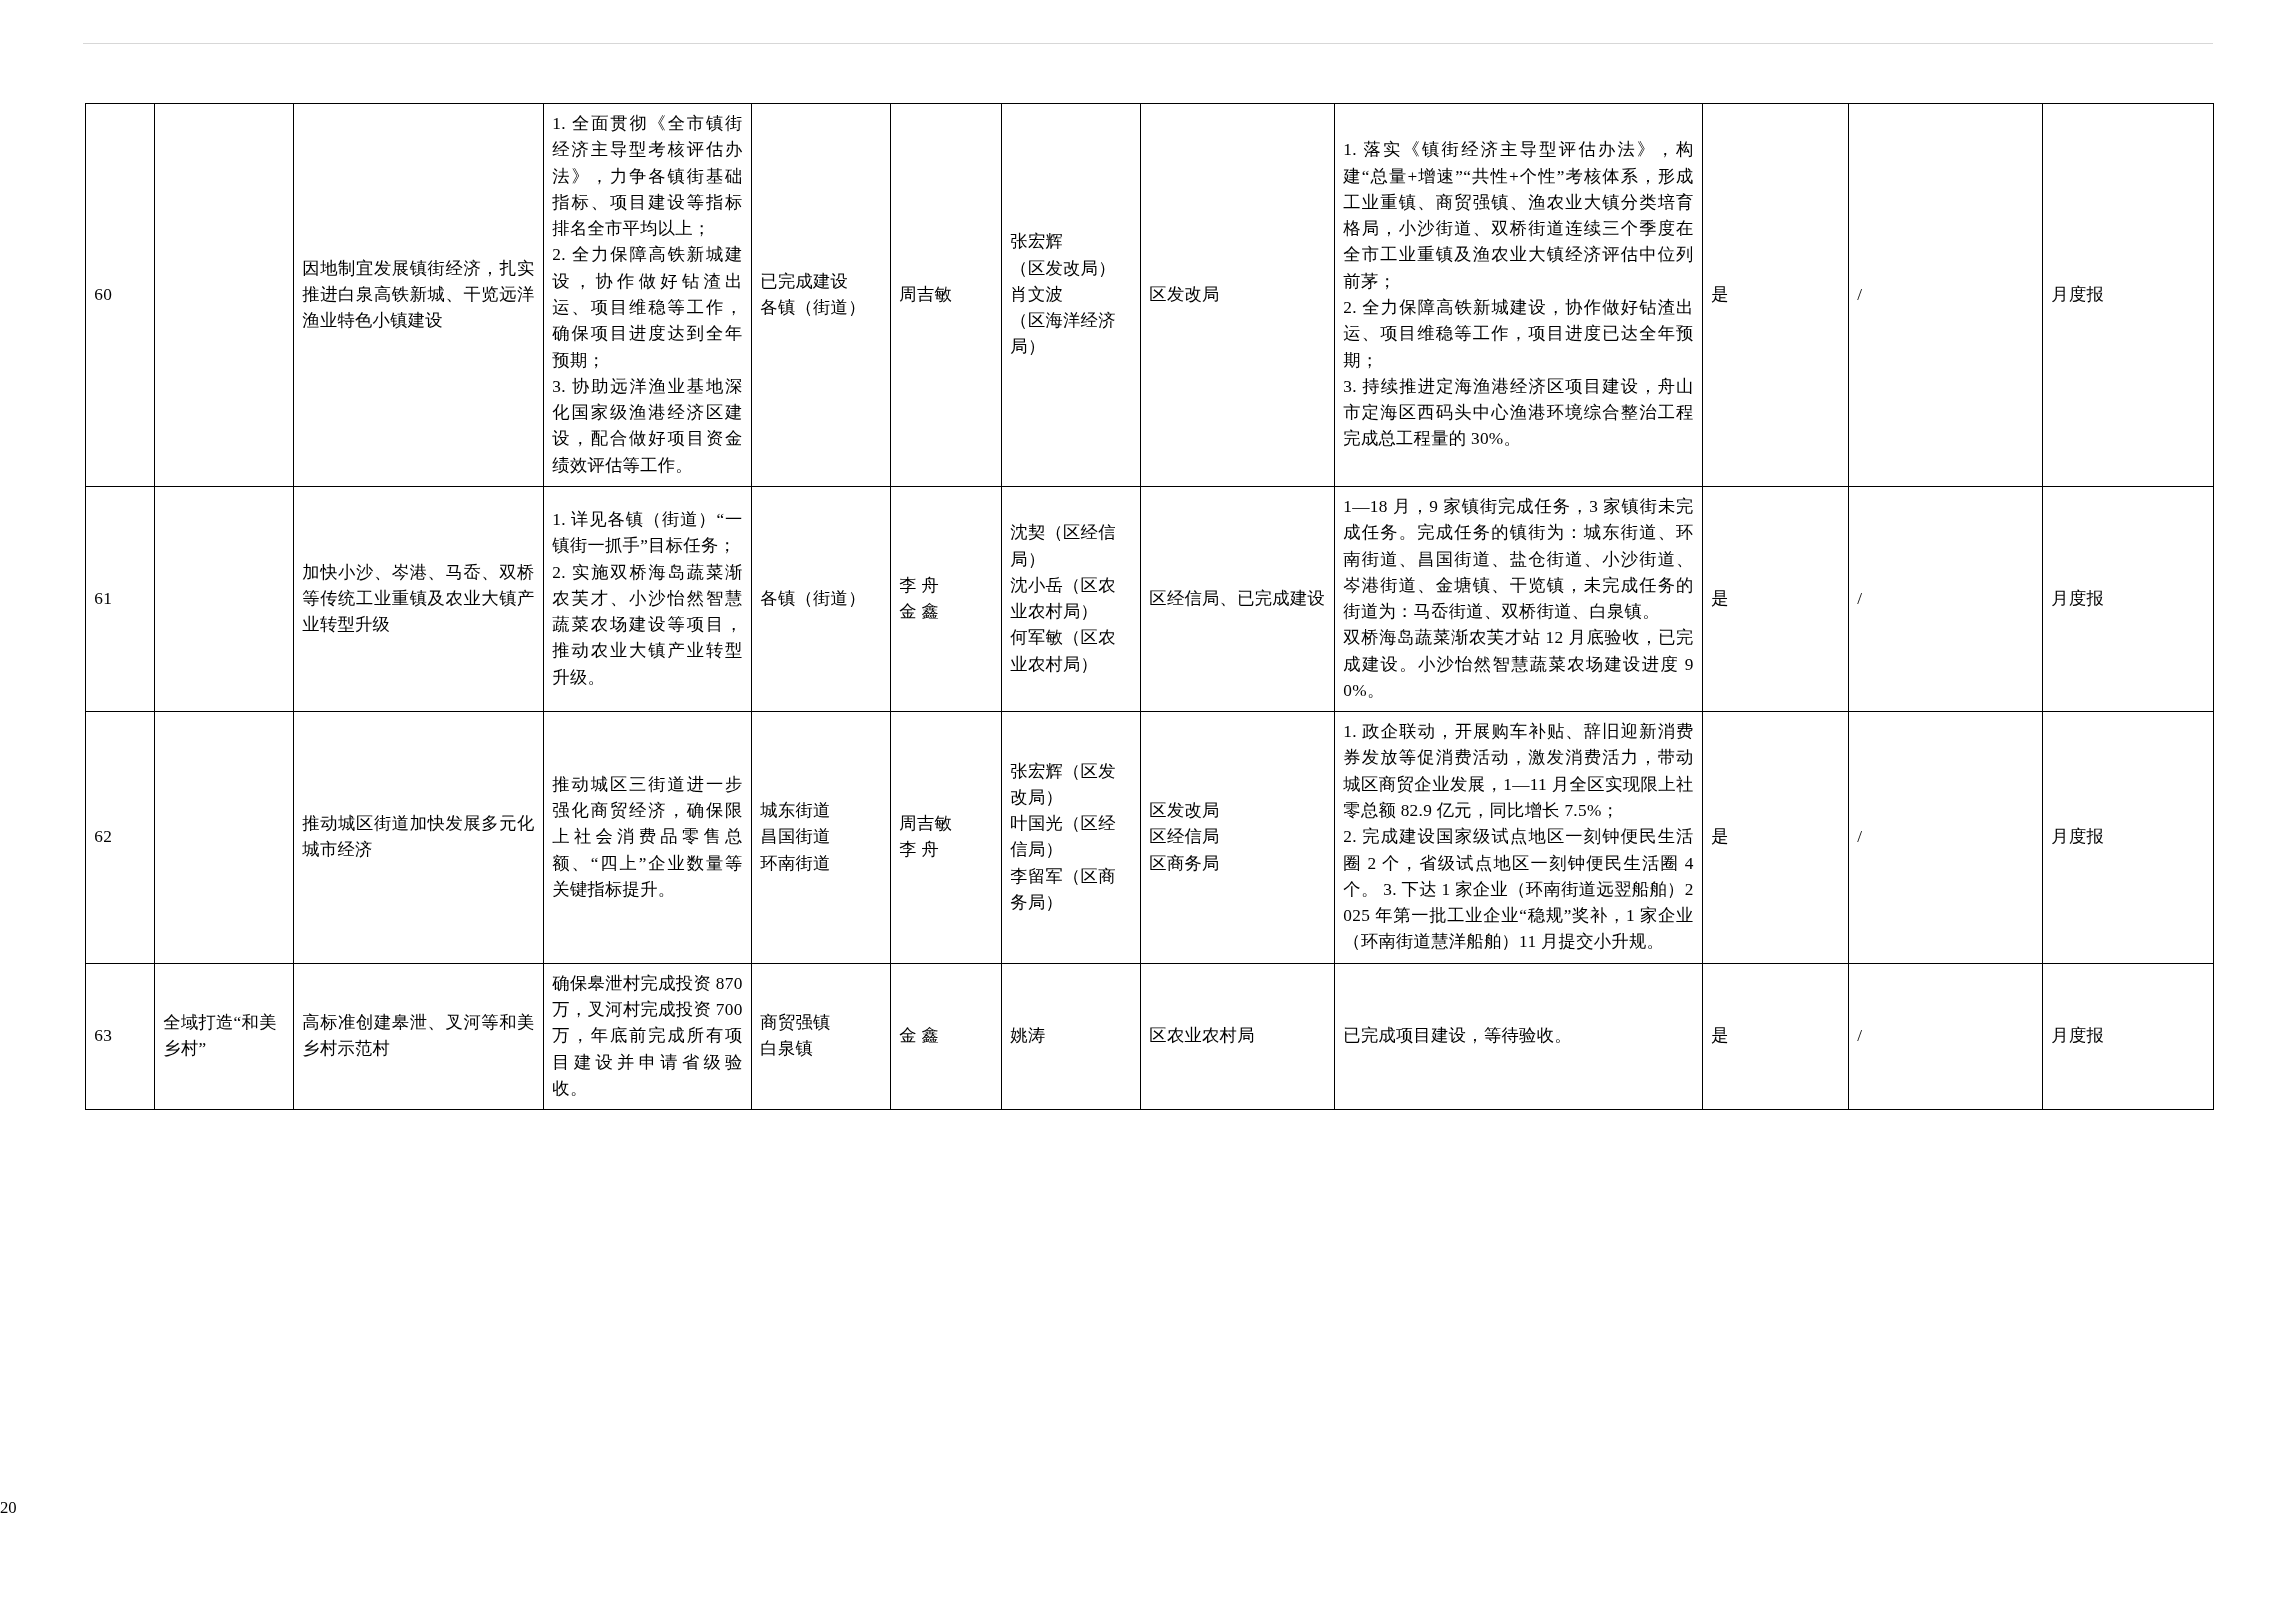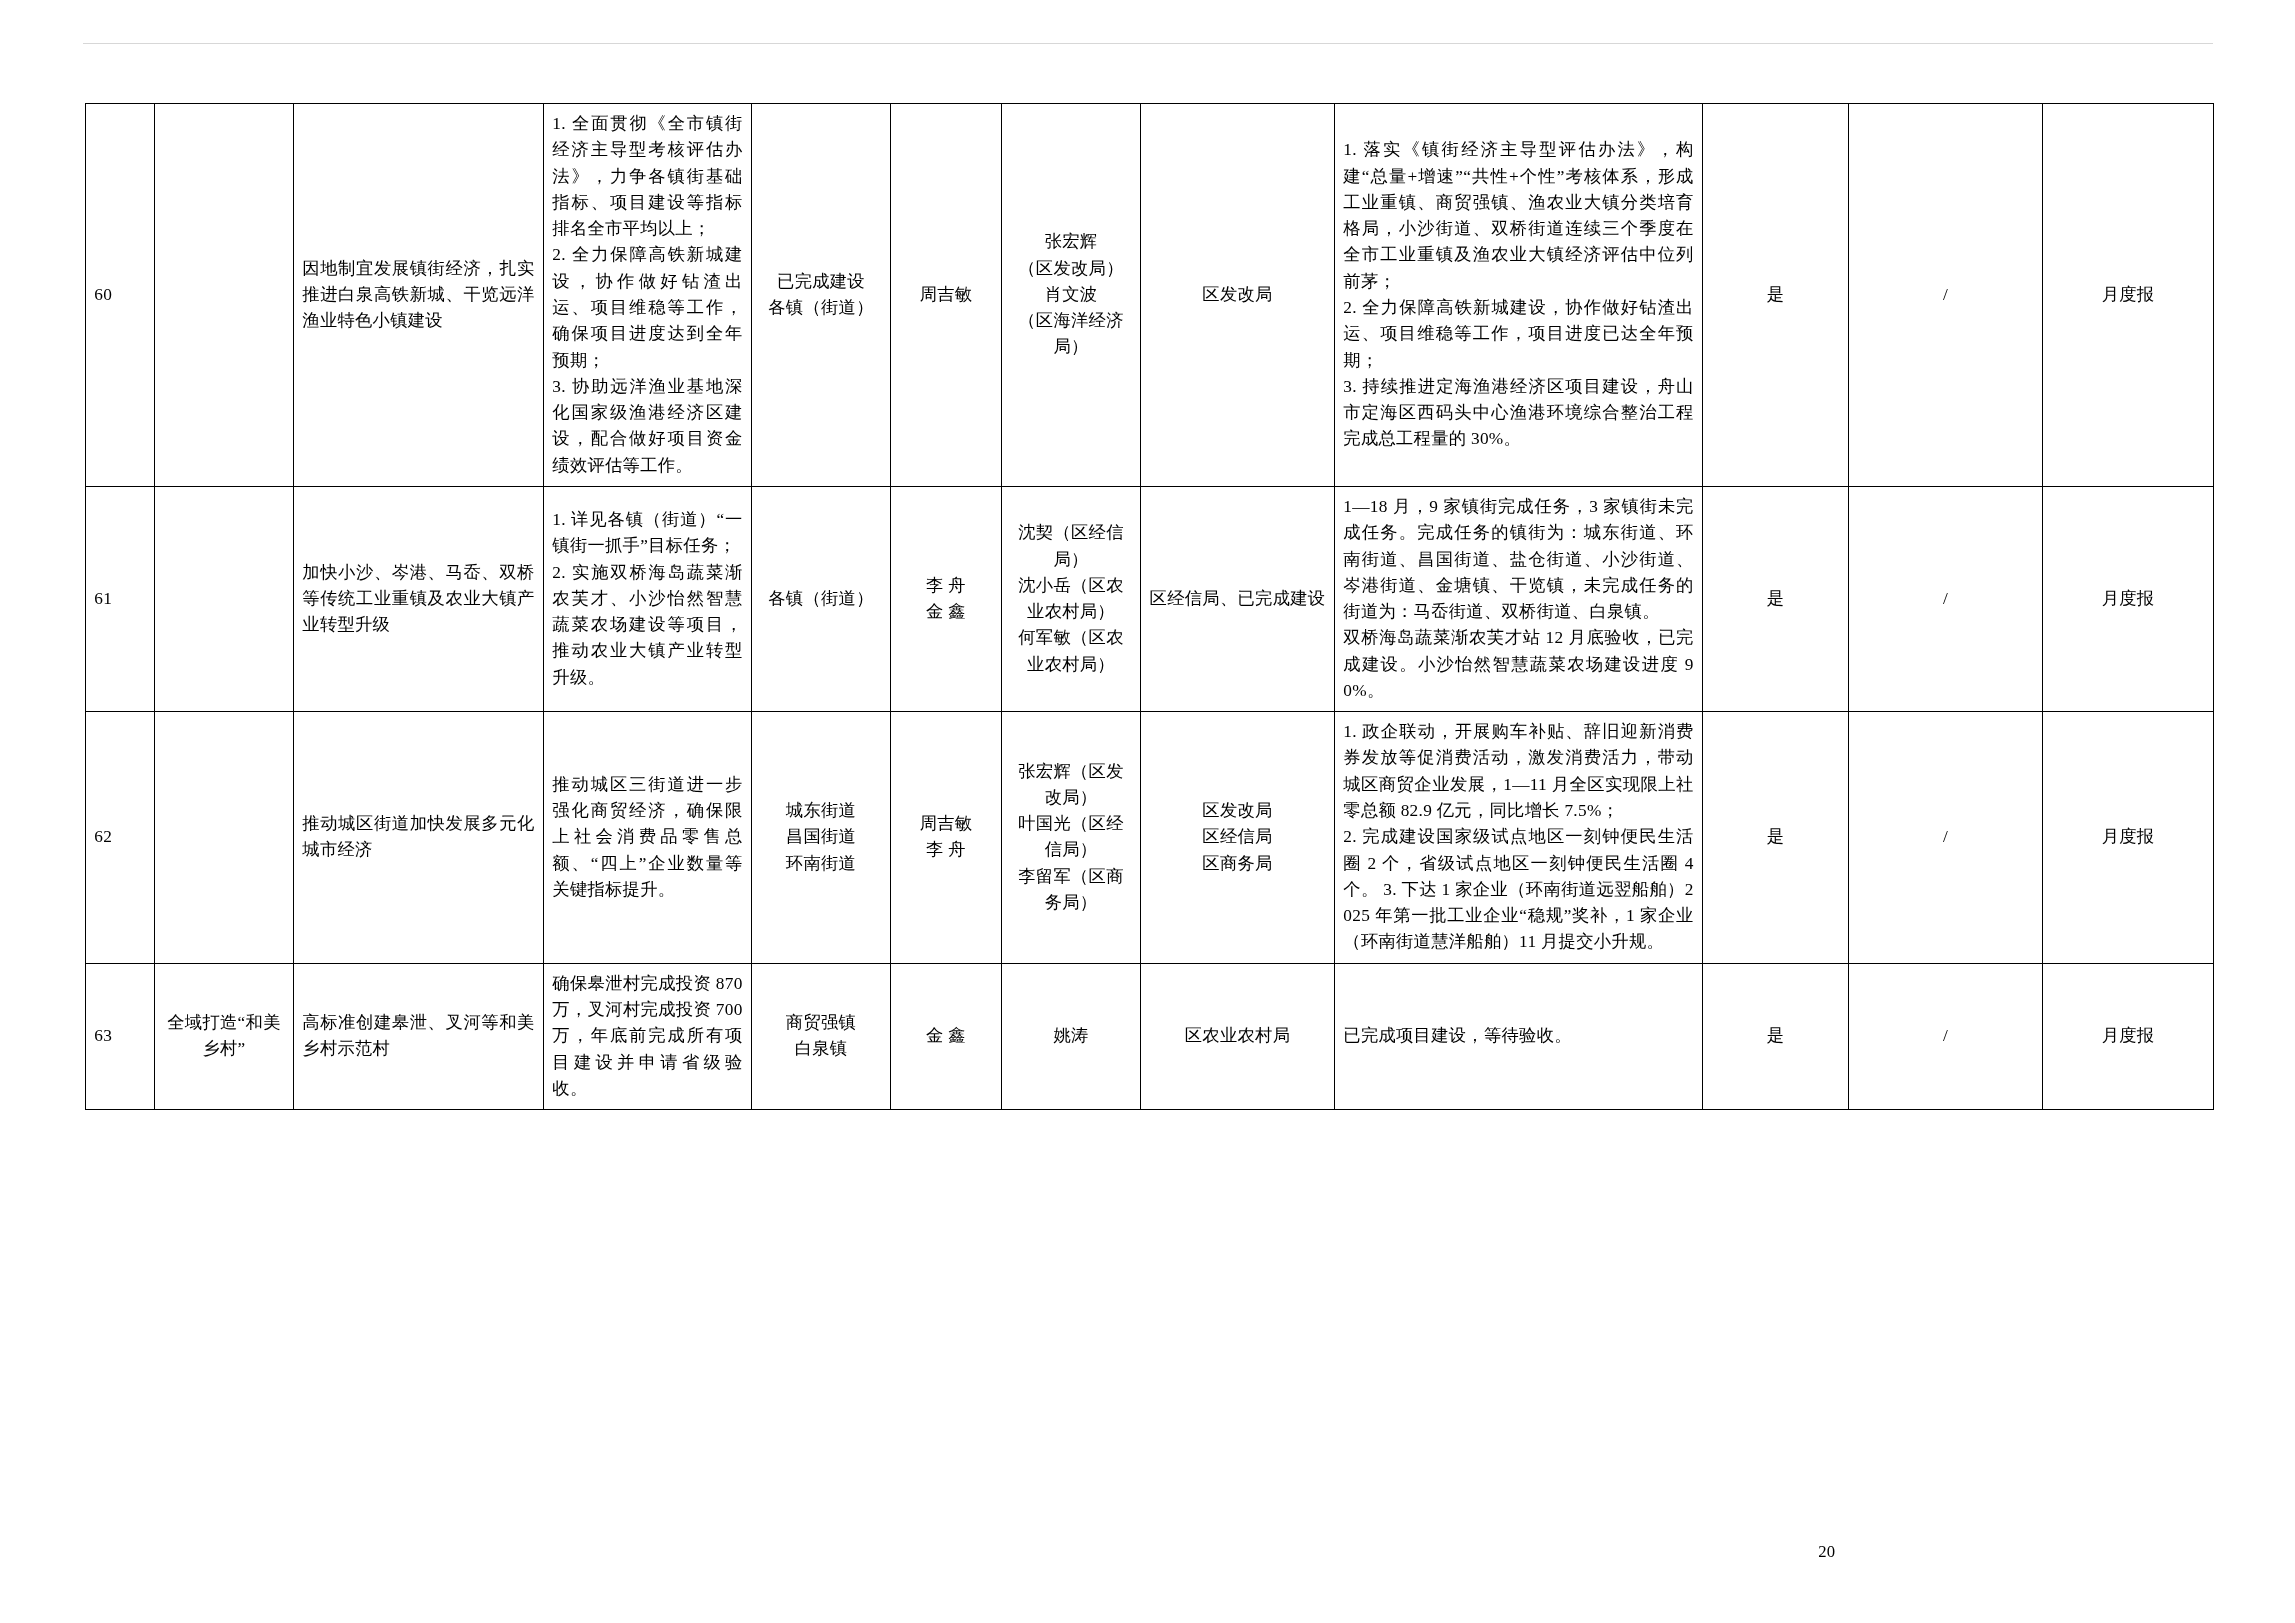--- a/index.html
+++ b/index.html
@@ -58,35 +58,35 @@
   col.c-measure { width: 208px; }
   col.c-unit    { width: 139px; }
   col.c-leader  { width: 111px; }
   col.c-person  { width: 139px; }
   col.c-dept    { width: 194px; }
   col.c-prog    { width: 368px; }
   col.c-done    { width: 146px; }
   col.c-slash   { width: 194px; }
   col.c-freq    { width: 171px; }
 
-  .c-center { text-align: center; }
+  .c-center { }
   .c-just   { text-align: justify; text-align-last: left; }
   .nowrapline { white-space: pre-line; }
 
   .vtop { vertical-align: top; }
 
   .num { font-size: 19px; }
   .spaced-name { letter-spacing: 4.2px; }
 
   .page-number {
     position: absolute;
     left: 0;
-    top: 1542px;
+    top: 1498px;
     width: 1835px;
-    text-align: right;
+    text-align: left;
     font-size: 16.7px;
     font-family: "Liberation Serif", serif;
   }
 </style>
 </head>
 <body>
 
 <div class="page">
 
   <div class="top-rule"></div>

